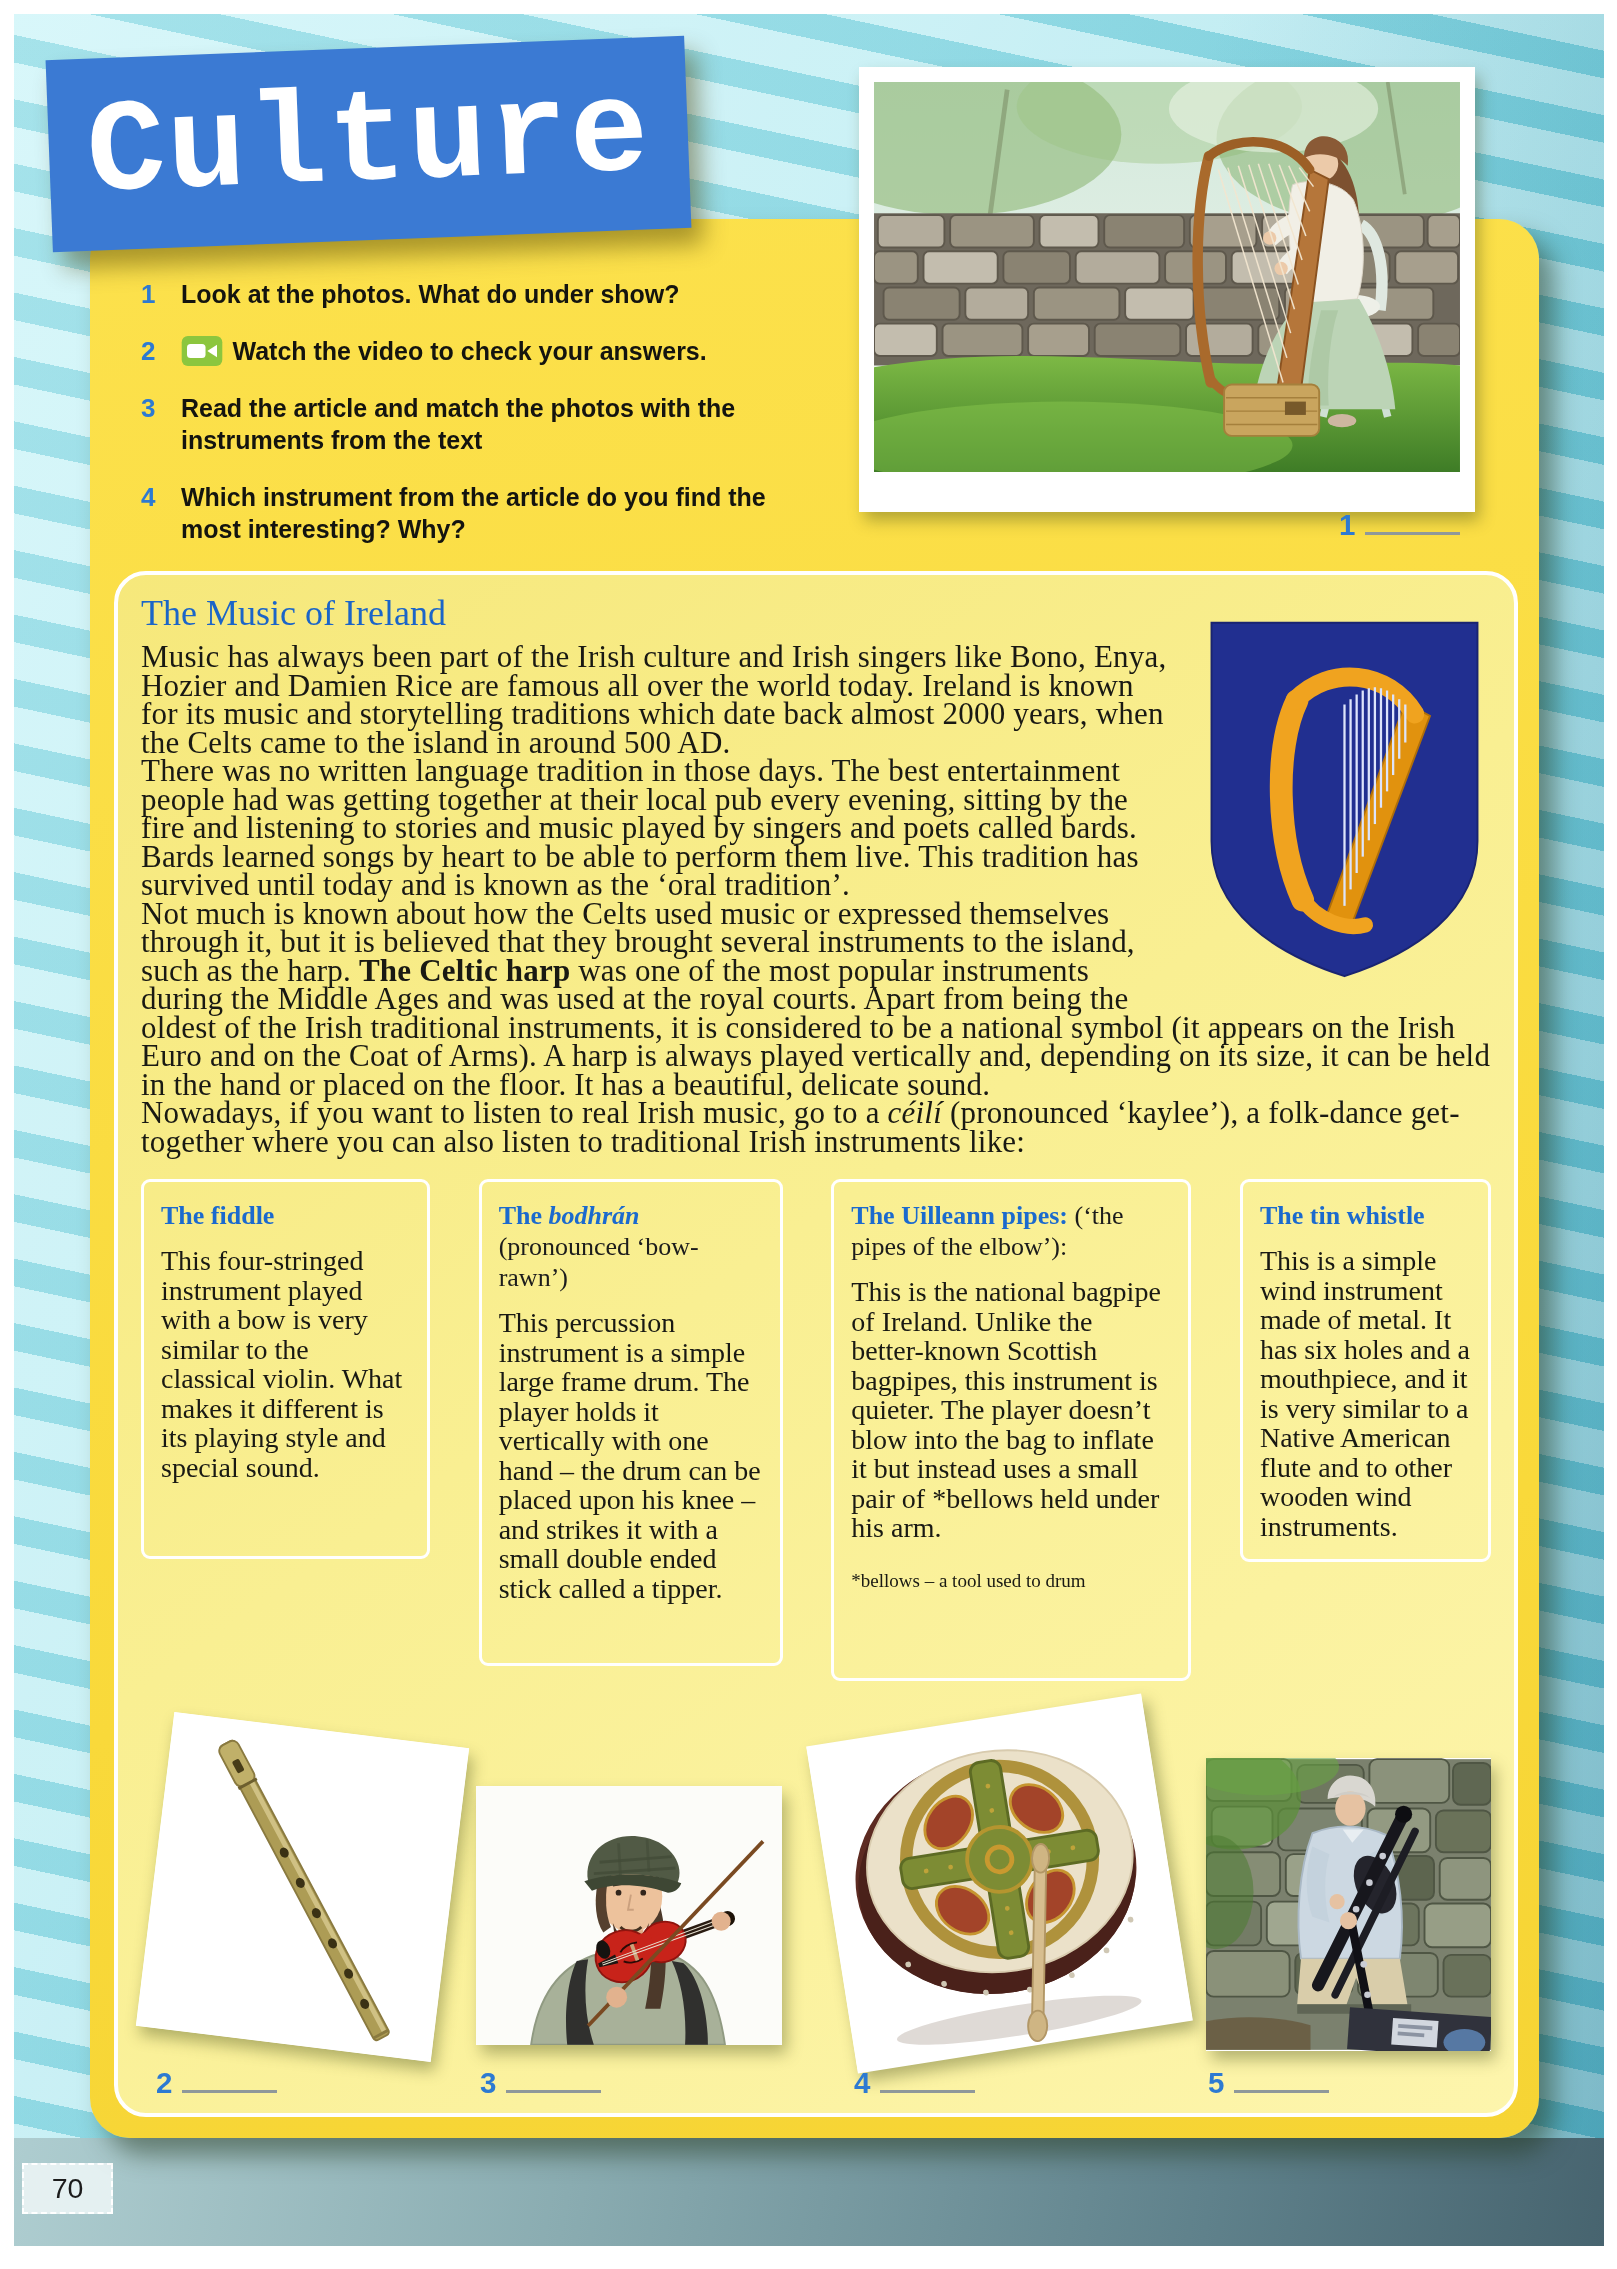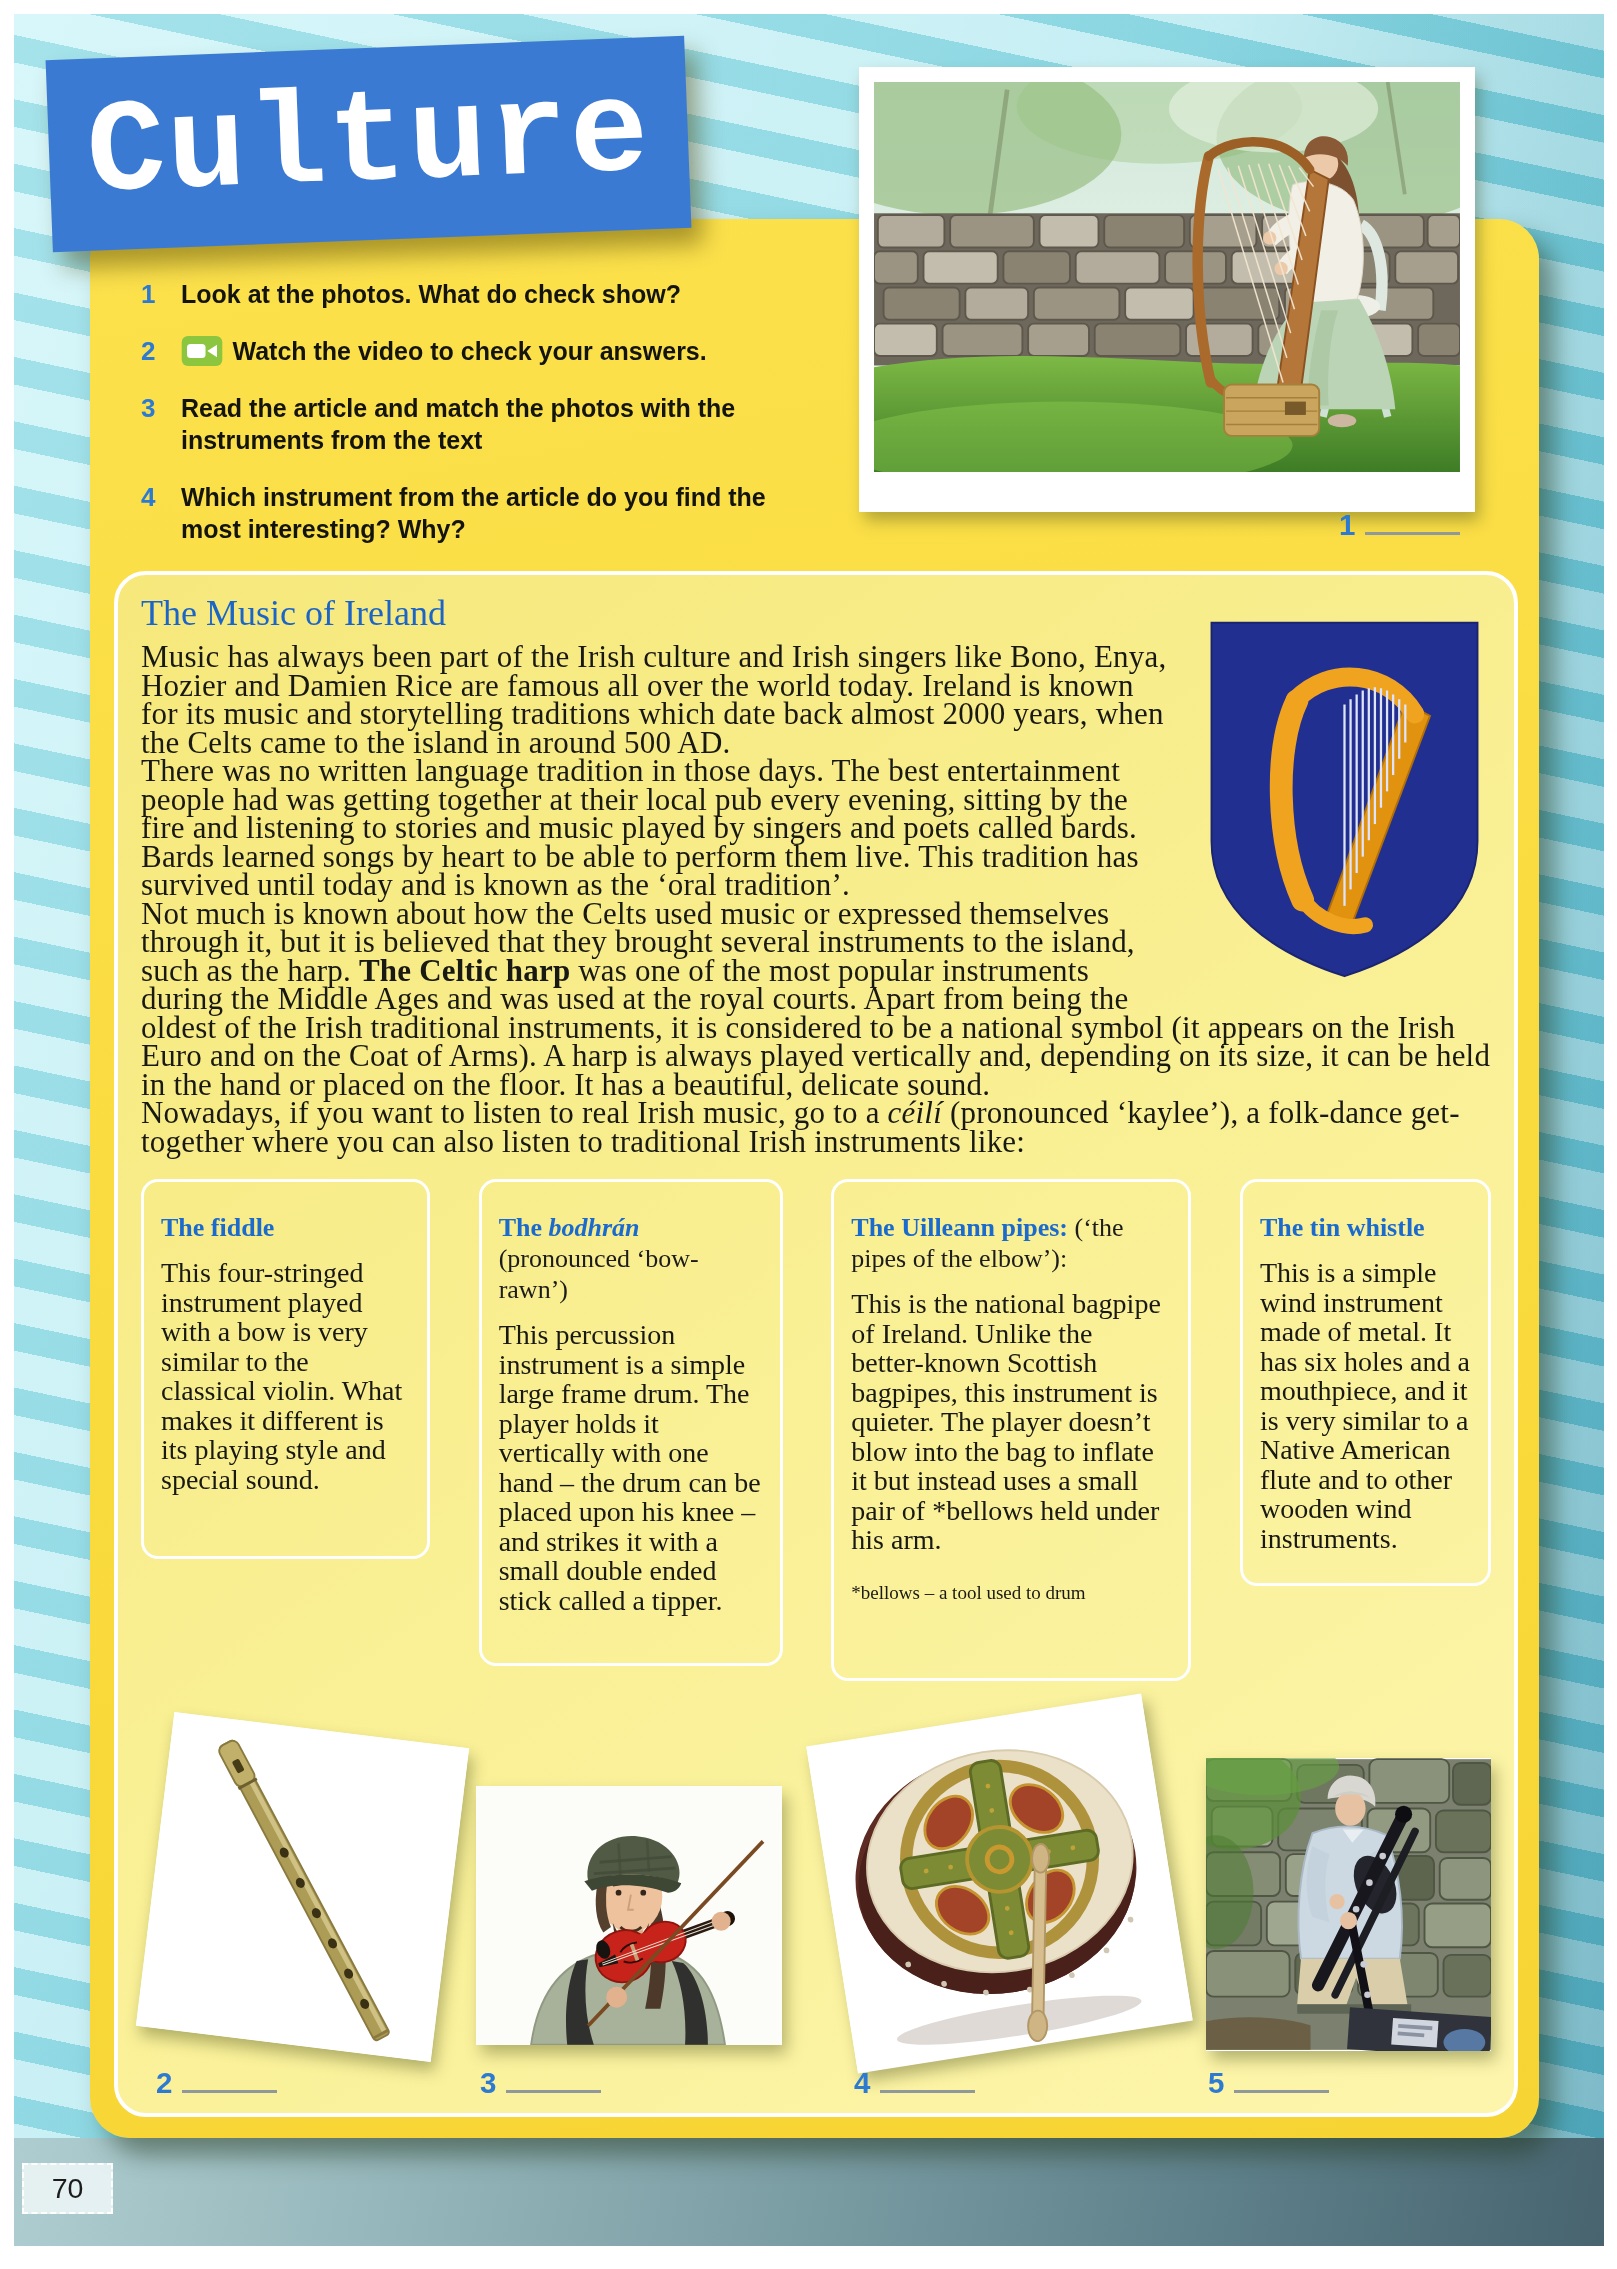--- a/index.html
+++ b/index.html
@@ -54,21 +54,21 @@
   
   .article-box{position:absolute;left:114px;top:571px;width:1404px;height:1546px;box-sizing:border-box;
     border:4.8px solid #ffffff;border-radius:32px;padding:15px 23px;overflow:hidden;
     background:linear-gradient(145deg,#f6e87b 0%,#f9ef92 45%,#fdf5ac 100%);}
   .coat{float:right;width:285px;height:367px;margin:25px 3.8px 11.4px 27px;}
   .article-title{margin:1.9px 0 9.5px 0;color:#1b65c8;font-size:36px;font-weight:normal;}
   .article-box p{margin:0;font-size:31px;line-height:28.5px;color:#191913;letter-spacing:0.2px;}
 
   
   .columns{display:flex;justify-content:space-between;align-items:flex-start;margin-top:23px;}
-  .col{box-sizing:border-box;border:3.8px solid #ffffff;border-radius:17px;padding:30px 17px;}
+  .col{box-sizing:border-box;border:3.8px solid #ffffff;border-radius:9px;padding:18px 17px;}
   .col-1{width:289px;min-height:380px;}
   .col-2{width:304px;min-height:487px;}
   .col-3{width:360px;min-height:502px;}
   .col-4{width:251px;min-height:380px;}
   .col-head{font-size:26px;line-height:31px;font-weight:bold;color:#1b6ace;margin-bottom:15px;}
   .col-head em{color:#1b6ace;}
   .col-head .sub{color:#1c1c1c;font-weight:normal;}
   .col-body{font-size:28px;line-height:29.5px;color:#191913;}
   .footnote{margin-top:27px;font-size:19px;color:#191913;}
 
@@ -91,21 +91,21 @@
 
 <div class="yellow-card"></div>
 
 <div class="banner">
   <span class="banner-title">Culture</span>
 </div>
 
 <div class="tasks sans">
   <div class="task">
     <span class="task-num">1</span>
-    <span class="task-text">Look at the photos. What do check show?</span>
+    <span class="task-text">Look at the photos. What do under show?</span>
   </div>
   <div class="task">
     <span class="task-num">2</span>
     <span class="task-text"><svg class="task-icon" viewBox="0 0 46 34">
           <rect x="0" y="0" width="46" height="34" rx="7" fill="#8cc63e"></rect>
           <rect x="6" y="9" width="21" height="16" rx="4" fill="#ffffff"></rect>
           <polygon points="29,17 40,10 40,24" fill="#ffffff"></polygon>
         </svg><span>Watch the video to check your answers.</span></span>
   </div>
   <div class="task">

